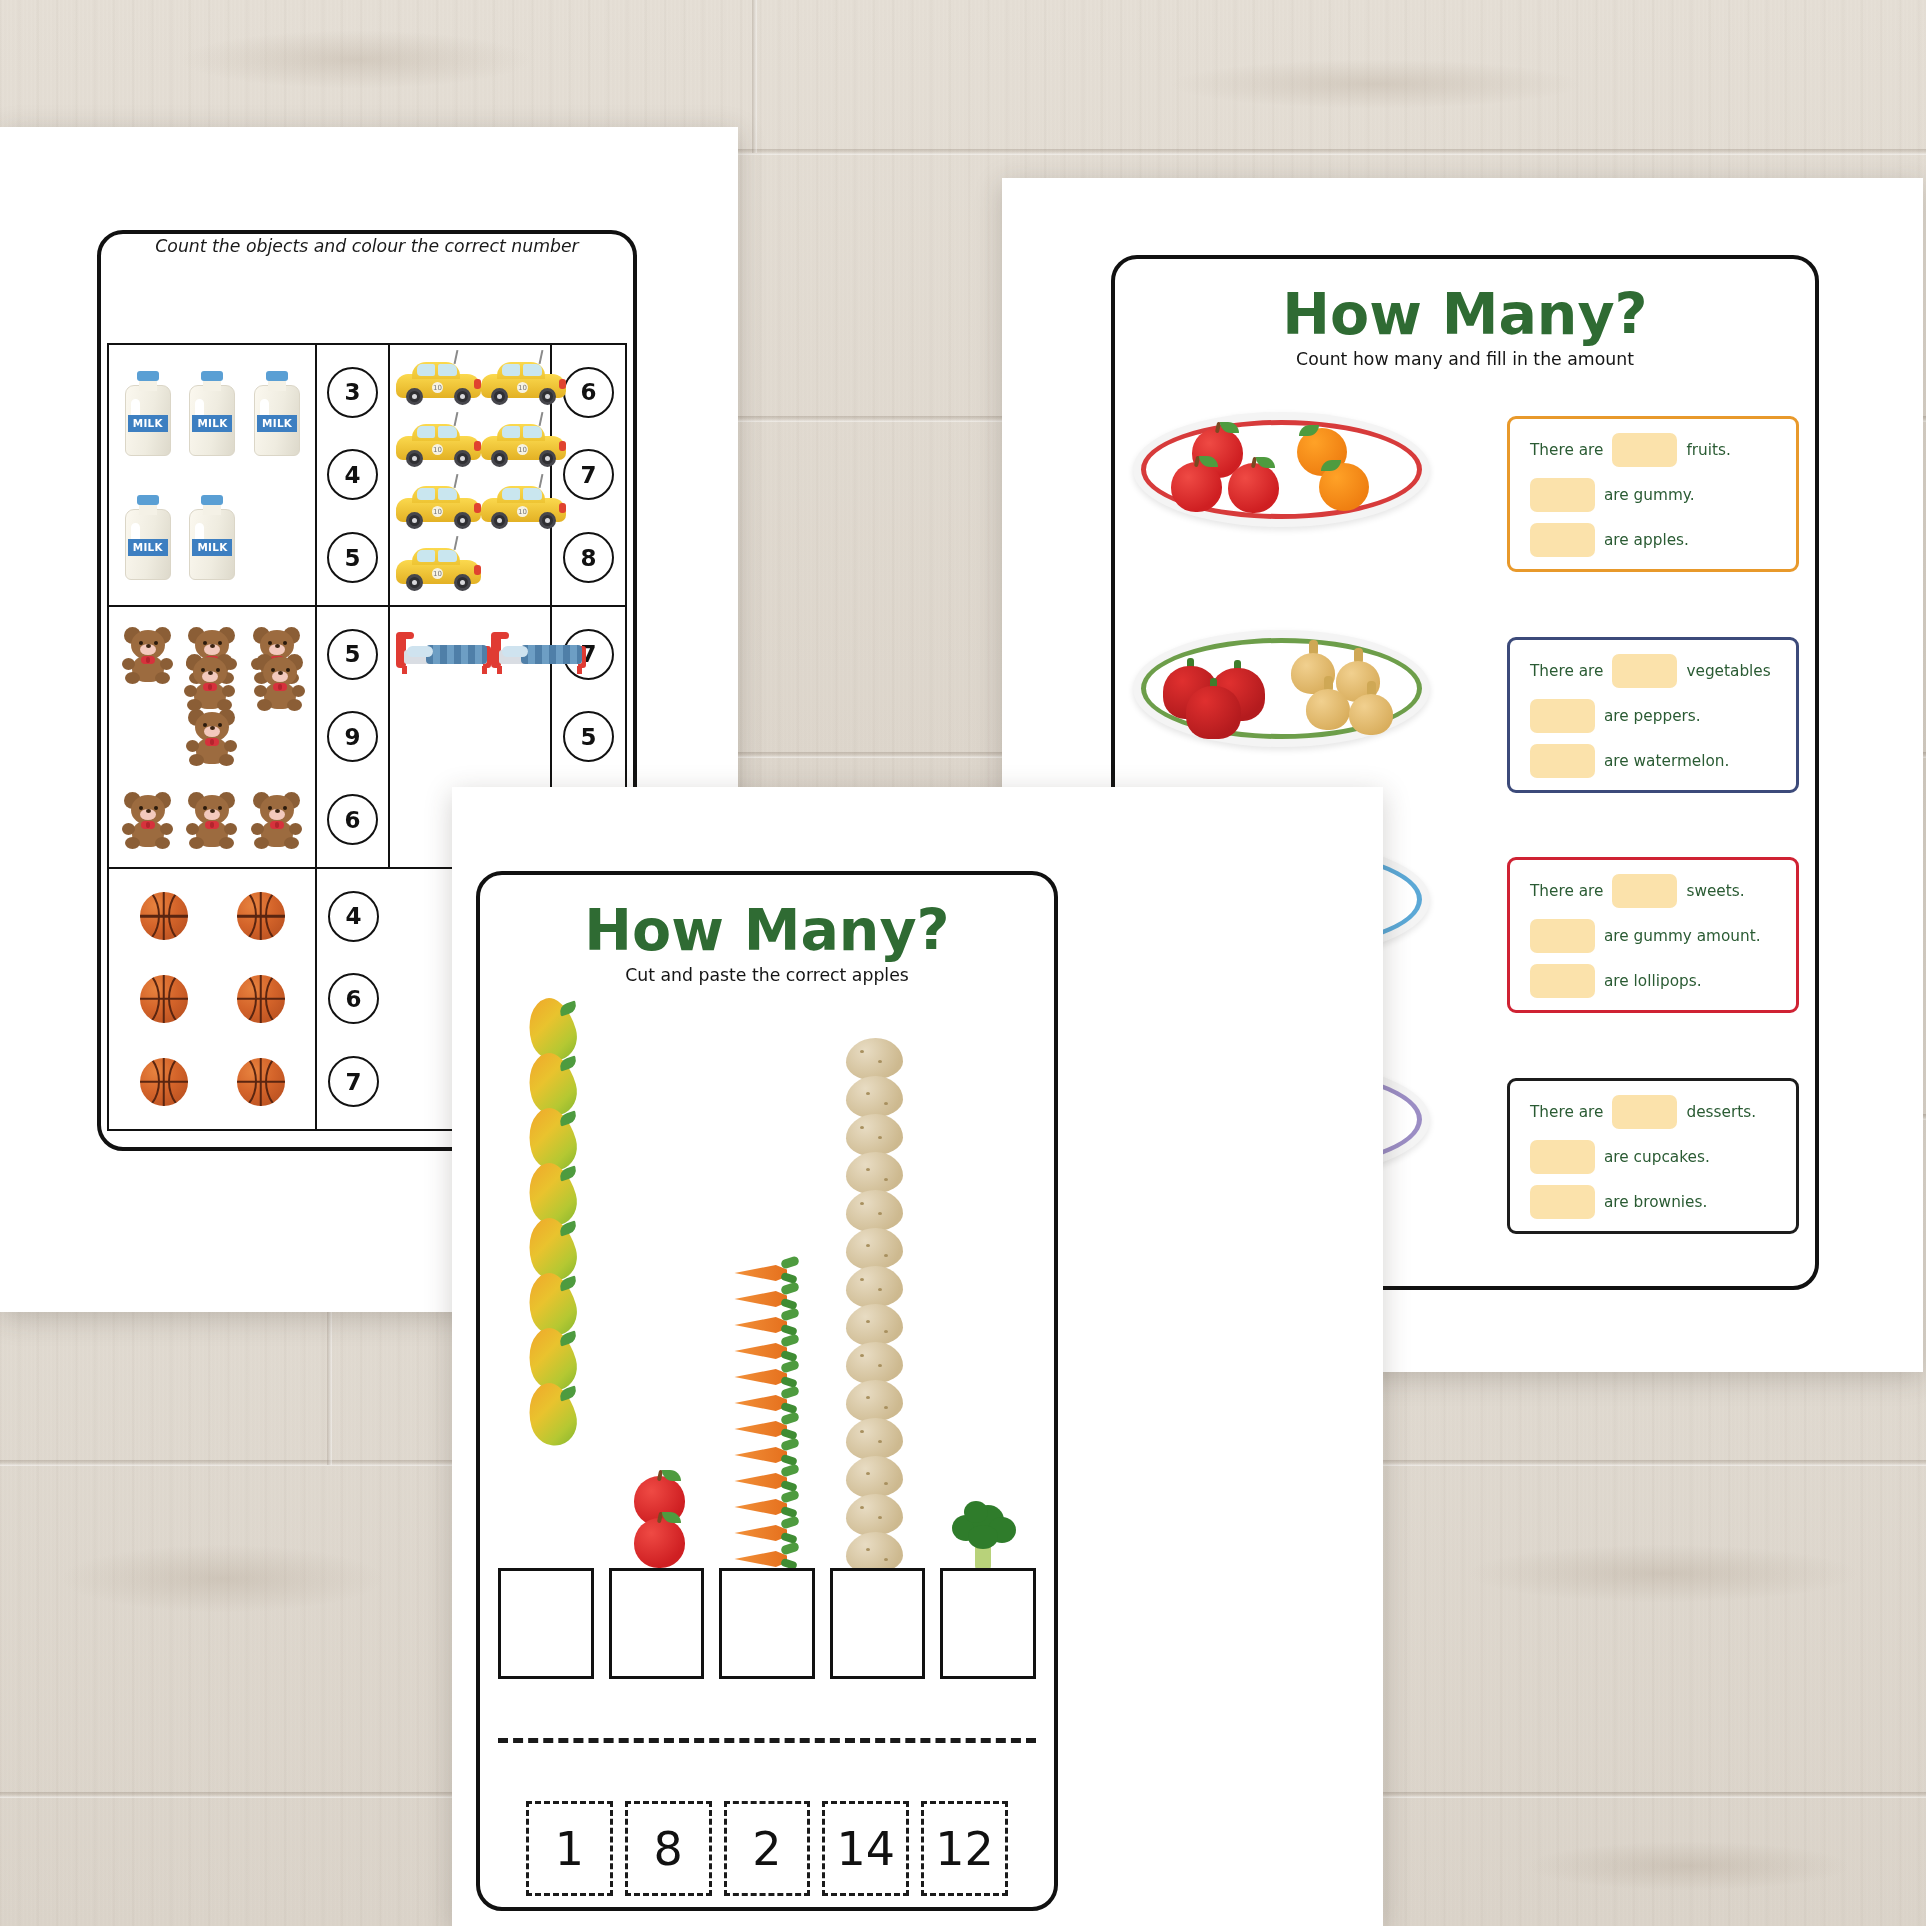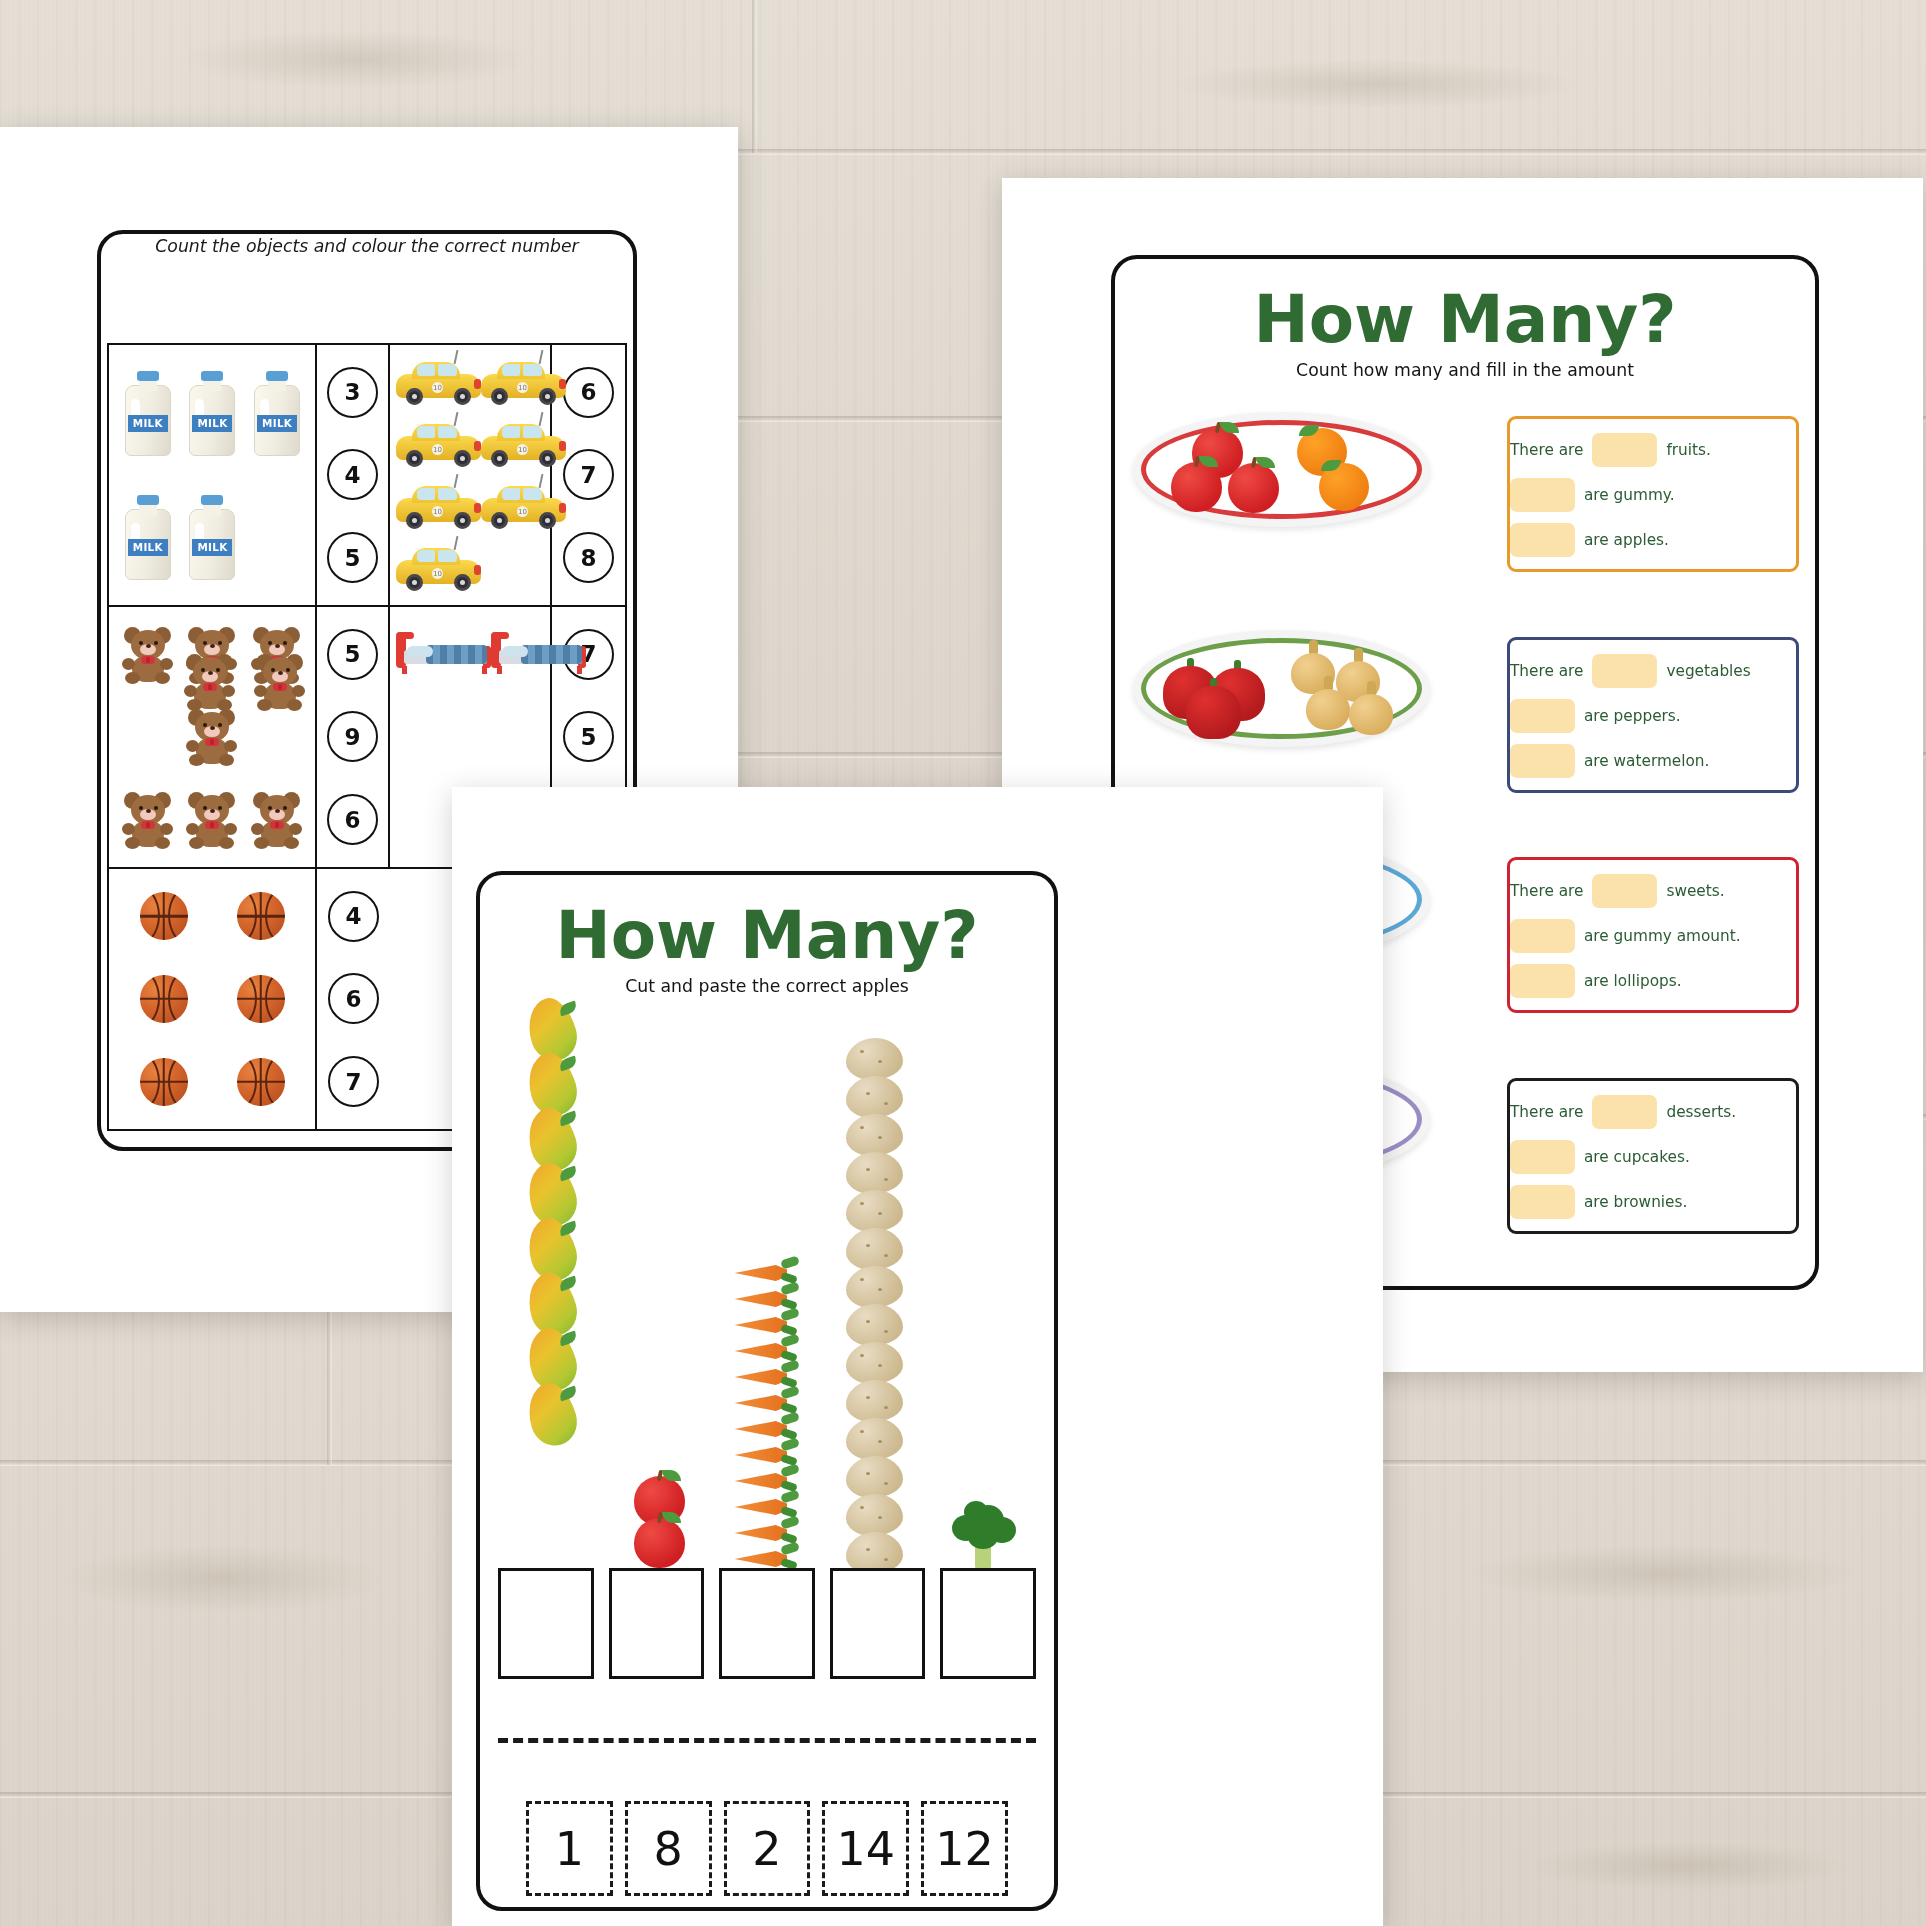--- a/index.html
+++ b/index.html
@@ -169,30 +169,30 @@
   .ball:after{content:"";position:absolute;top:50%;left:-10%;width:120%;height:2.5px;
     background:#5a2510;transform:translateY(-50%);}
   .ball .c1,.ball .c2{position:absolute;border:2.5px solid #5a2510;border-radius:50%;}
   .ball .c1{left:-28px;top:-8px;width:48px;height:63px;}
   .ball .c2{right:-28px;top:-8px;width:48px;height:63px;}
 
   
   #sheet-howmany-fill { left:1002px; top:178px; width:921px; height:1194px; }
   #card-howmany-fill { left:109px; top:77px; width:708px; height:1035px; }
 
-  .hm-title { text-align:center;color:#2f6b33;font-weight:bold;font-size:66px;margin-top:22px;
+  .hm-title { text-align:center;color:#2f6b33;font-weight:bold;font-size:57px;margin-top:22px;
      font-family:"DejaVu Sans",sans-serif;}
   .hm-sub { text-align:center;color:#151515;font-size:17.3px;margin-top:2px;
      font-family:"DejaVu Sans",sans-serif;}
 
   .fill-body{position:absolute;left:0;right:0;top:119px;bottom:10px;display:flex;}
   .fill-left{width:56%;position:relative;}
   .fill-right{width:44%;display:flex;flex-direction:column;justify-content:space-around;padding:6px 16px 10px 0;}
 
-  .fill-box{border:3px solid #333;border-radius:9px;padding:14px 14px 12px 0;background:#fff;}
+  .fill-box{border:3px solid #333;border-radius:9px;padding:14px 14px 12px 20px;background:#fff;}
   .fill-line{display:flex;align-items:center;gap:9px;margin-bottom:11px;}
   .fill-line:last-child{margin-bottom:0;}
   .fill-text{color:#2a5b33;font-size:15.3px;font-family:"DejaVu Sans",sans-serif;white-space:nowrap;}
   .blank{background:#fbe2ab;border-radius:7px;width:65px;height:34px;flex:none;}
 
   .plate{position:absolute;border-radius:50%;background:#f4f4f4;box-shadow:0 3px 6px rgba(0,0,0,0.10);}
   .plate .rim{position:absolute;inset:8px;border-radius:50%;}
 
   .apple{position:absolute;width:51px;height:50px;}
   .apple .b{position:absolute;inset:0;border-radius:50% 50% 48% 48%;

